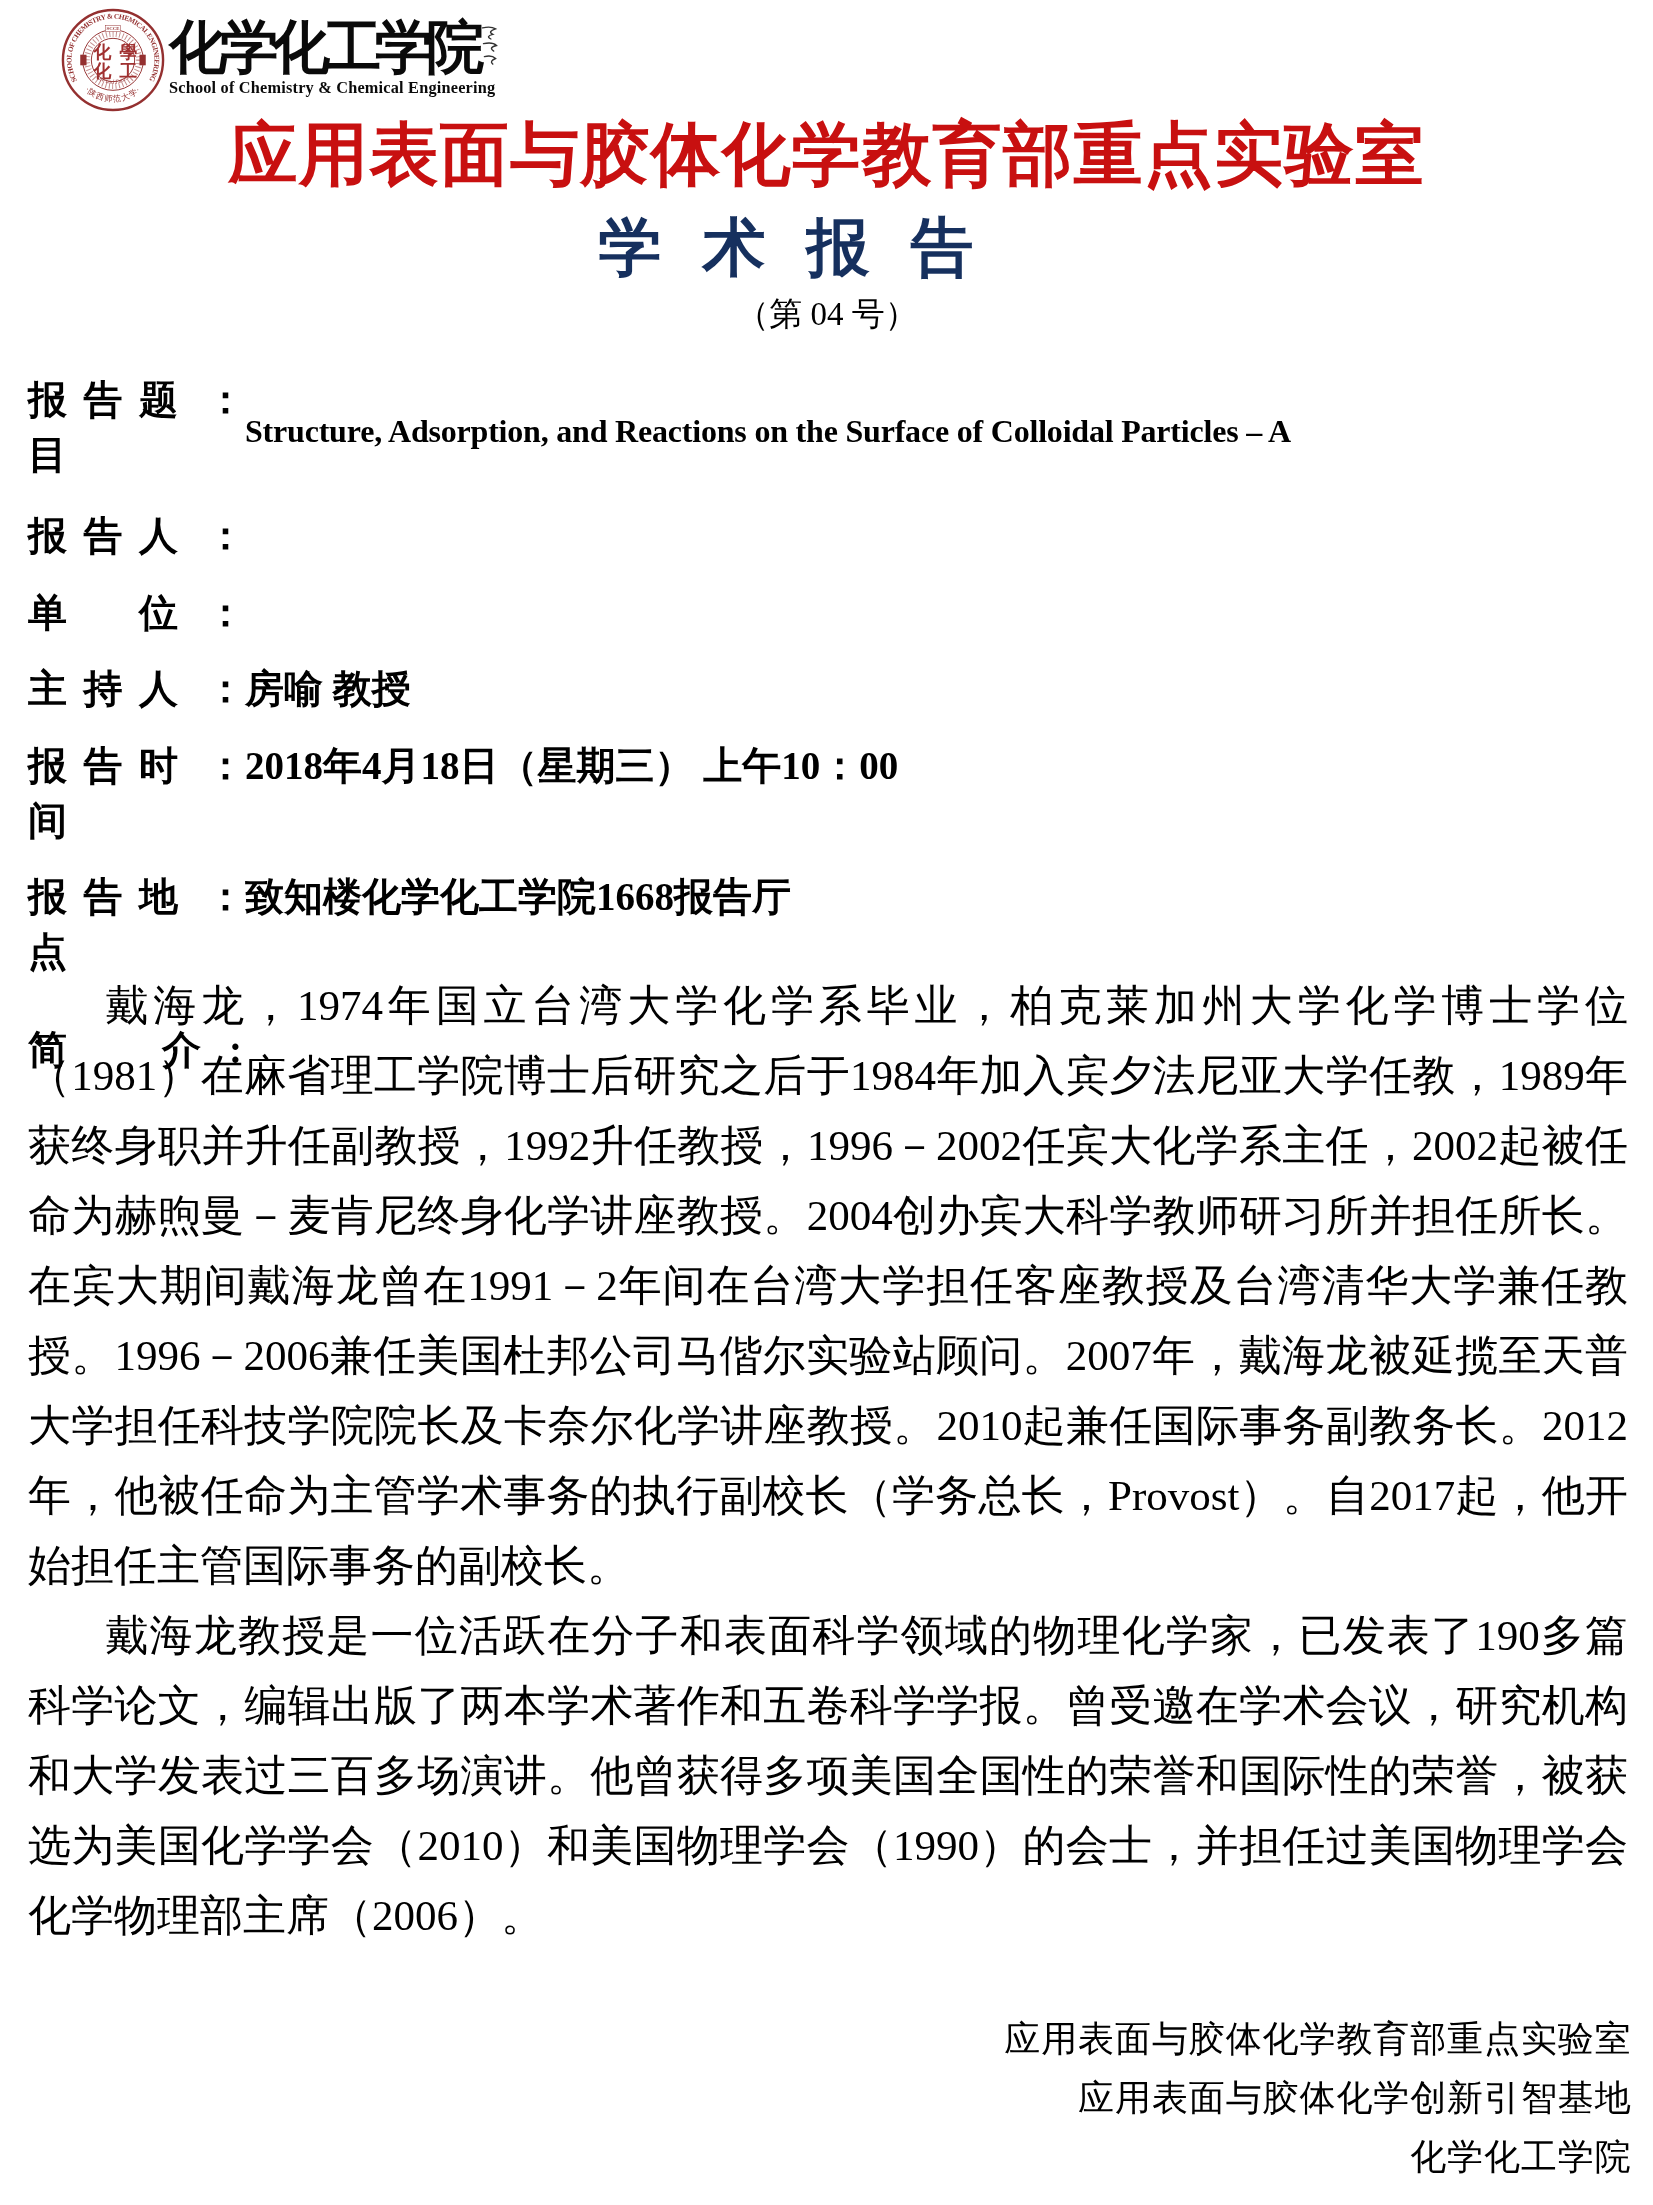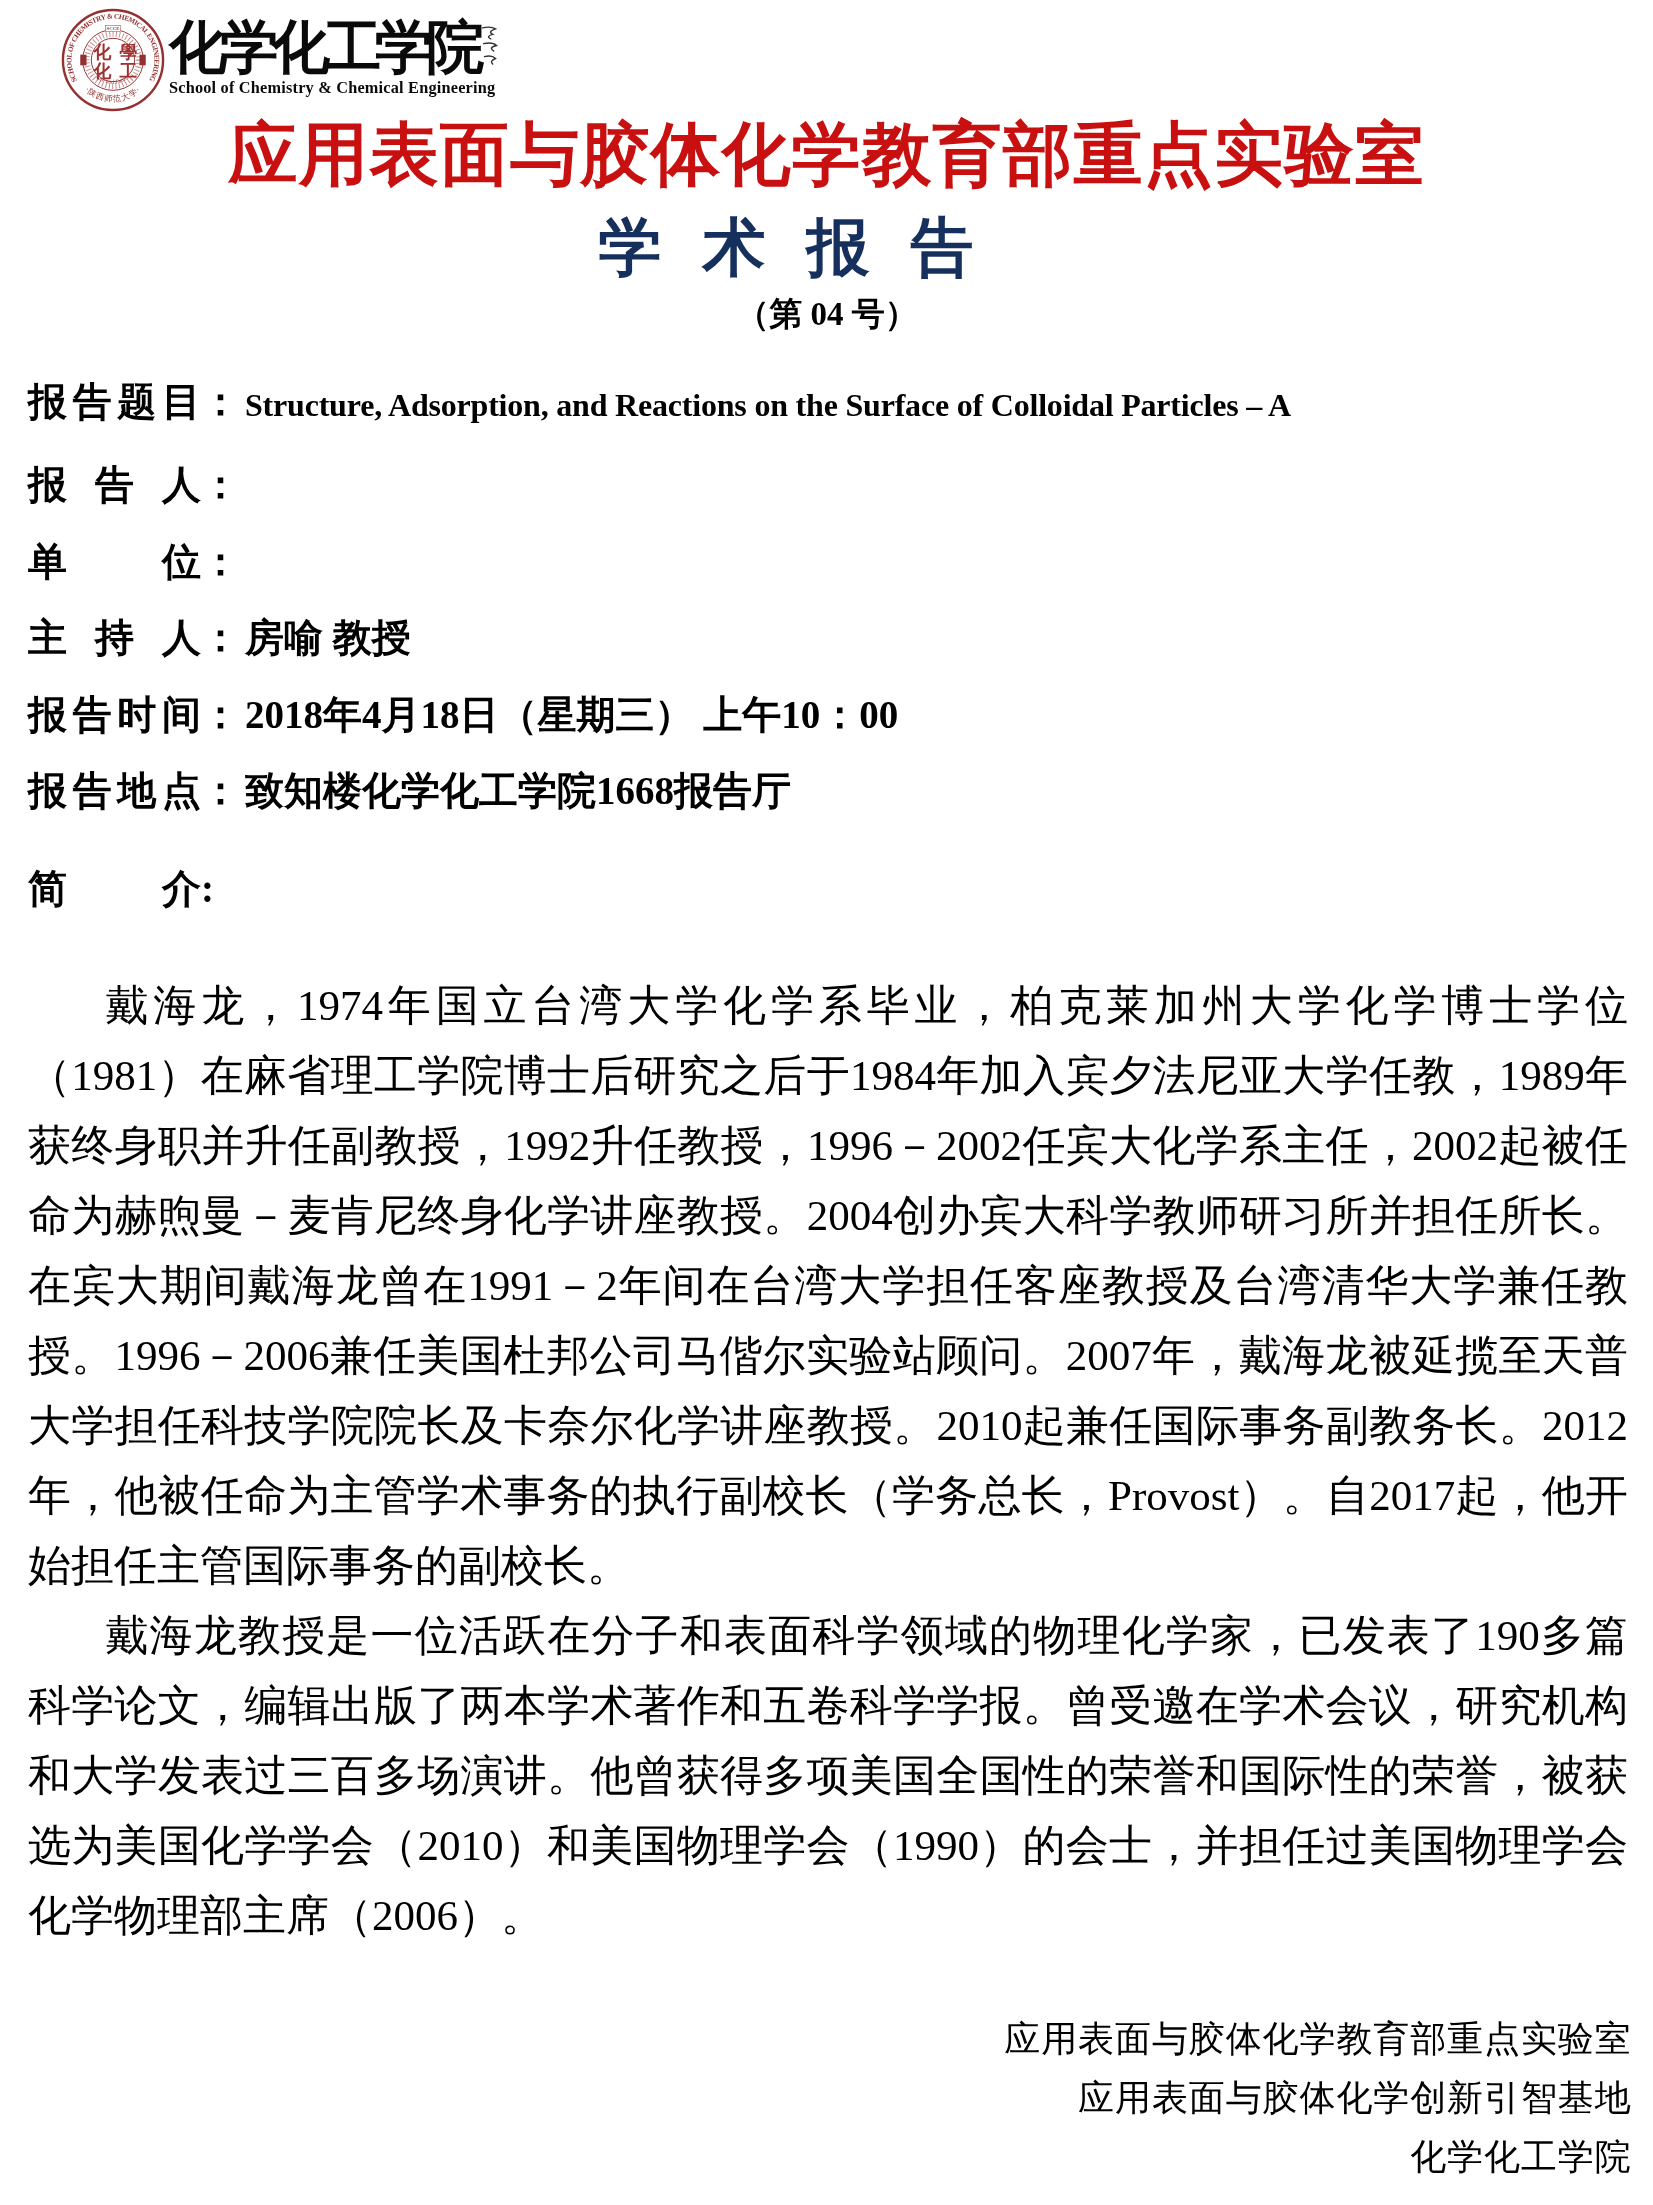--- a/index.html
+++ b/index.html
@@ -31,27 +31,27 @@
     letter-spacing:1.4px;color:var(--title-red,#c81010);
   }
   .report-type{
     position:absolute;top:211px;left:0;width:100%;margin:0;
     text-align:center;font-size:63px;line-height:75px;font-weight:bold;
     letter-spacing:41px;transform:translateX(-20.5px);
     color:var(--title-navy,#16305e);
   }
   .issue{
     position:absolute;top:293px;left:0;width:100%;
-    text-align:center;font-size:33px;line-height:42px;font-weight:bold;color:#000;
+    text-align:center;font-size:33px;line-height:42px;font-weight:normal;color:#000;
   }
 
   
   .info{position:absolute;top:372px;left:28px;right:26px;}
   .irow{display:flex;align-items:flex-start;font-weight:bold;font-size:39px;line-height:55px;margin-bottom:21.5px;}
-  .ilabel{display:inline-flex;flex:0 0 auto;width:217px;}
+  .ilabel{display:inline-flex;flex:0 0 auto;width:217px;gap:28px;}
   .lt{display:inline-block;width:173px;text-align:justify;text-align-last:justify;}
   .ivalue{flex:1 1 auto;}
   .trow{align-items:center;margin-bottom:26px;}
   .trow .ivalue{
     font-family:Liberation Serif, serif;
     font-size:32px;line-height:51px;letter-spacing:-0.2px;white-space:nowrap;margin-top:8px;
   }
   .row-intro{margin-top:43px;margin-bottom:0;}
 
   

